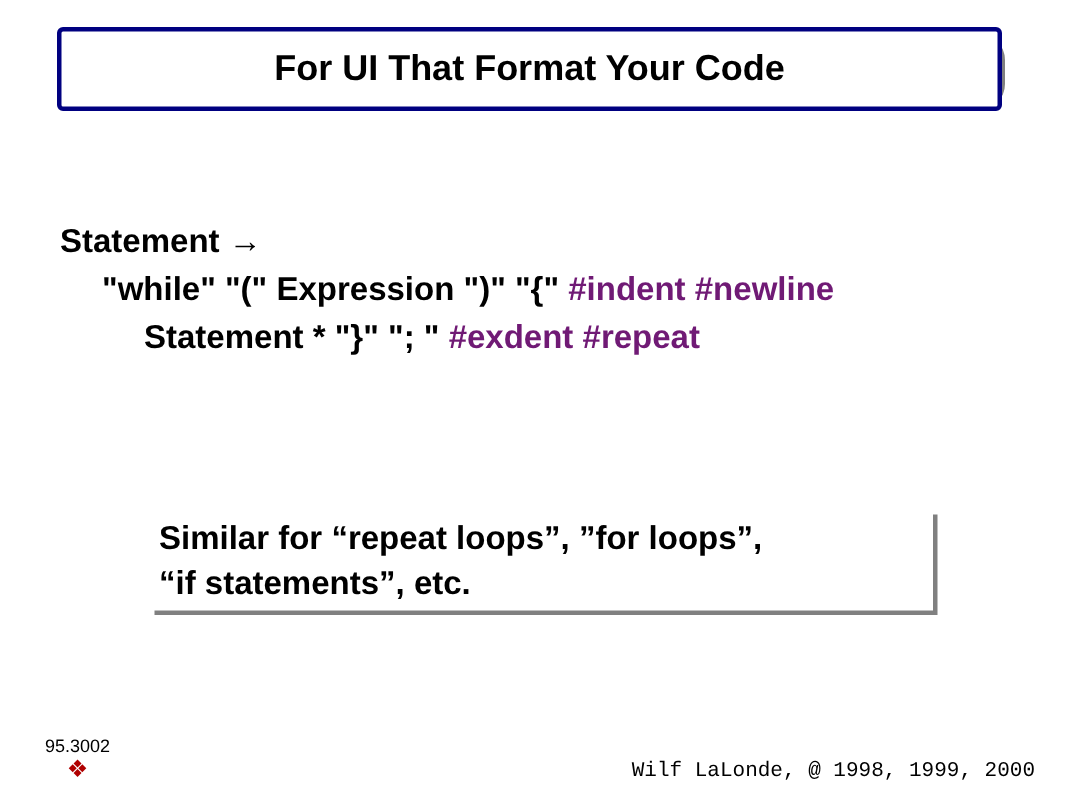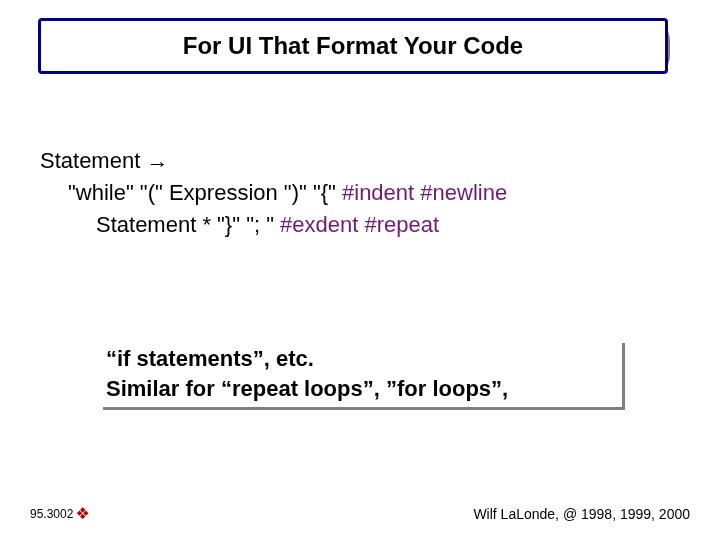--- a/index.html
+++ b/index.html
@@ -38,21 +38,21 @@
     font-size: 24px;
     font-weight: bold;
     color: #000000;
   }
   .content {
     position: absolute;
     top: 145px;
     left: 40px;
     right: 12px;
     font-size: 22px;
-    font-weight: normal;
+    font-weight: bold;
     color: #000000;
     line-height: 1.45;
   }
   .line1 { margin-left: 0; }
   .line2 { margin-left: 28px; white-space: nowrap; }
   .line3 { margin-left: 56px; white-space: nowrap; }
   .red { color: #701a75; }
   .arrow { font-family: "Segoe UI Symbol","Arial Unicode MS",Arial,sans-serif; }
   .note {
     position: absolute;
@@ -68,33 +68,34 @@
   }
   .footer-left {
     position: absolute;
     bottom: 18px;
     left: 30px;
     font-size: 12px;
     color: #000;
     display: flex;
     align-items: center;
     gap: 2px;
+    flex-direction: column;
   }
   .footer-left .marker {
     color: #b00000;
     font-size: 16px;
     line-height: 1;
   }
   .footer-right {
     position: absolute;
     bottom: 18px;
     right: 30px;
     font-size: 14px;
     color: #000;
-    font-family: Liberation Sans, sans-serif;
+    font-family: Liberation Mono, monospace;
   }
 </style>
 </head>
 <body>
 
 <div class="title-box-shadow"></div>
 <div class="title-box">
   <div class="title-text">For UI That Format Your Code</div>
 </div>
 
@@ -105,21 +106,21 @@
   </div>
   <div class="line2">
     <span>"while" "(" Expression ")" "{" </span><span class="red">#indent #newline</span>
   </div>
   <div class="line3">
     <span>Statement * "}" "; " </span><span class="red">#exdent #repeat</span>
   </div>
 </div>
 
 <div class="note">
+  <div>Similar for “repeat loops”, ”for loops”,</div>
   <div>“if statements”, etc.</div>
-  <div>Similar for “repeat loops”, ”for loops”,</div>
 </div>
 
 <div class="footer-left">
   <span>95.3002</span>
   <span class="marker">❖</span>
 </div>
 <div class="footer-right">Wilf LaLonde, @ 1998, 1999, 2000</div>
 
 </body></html>

